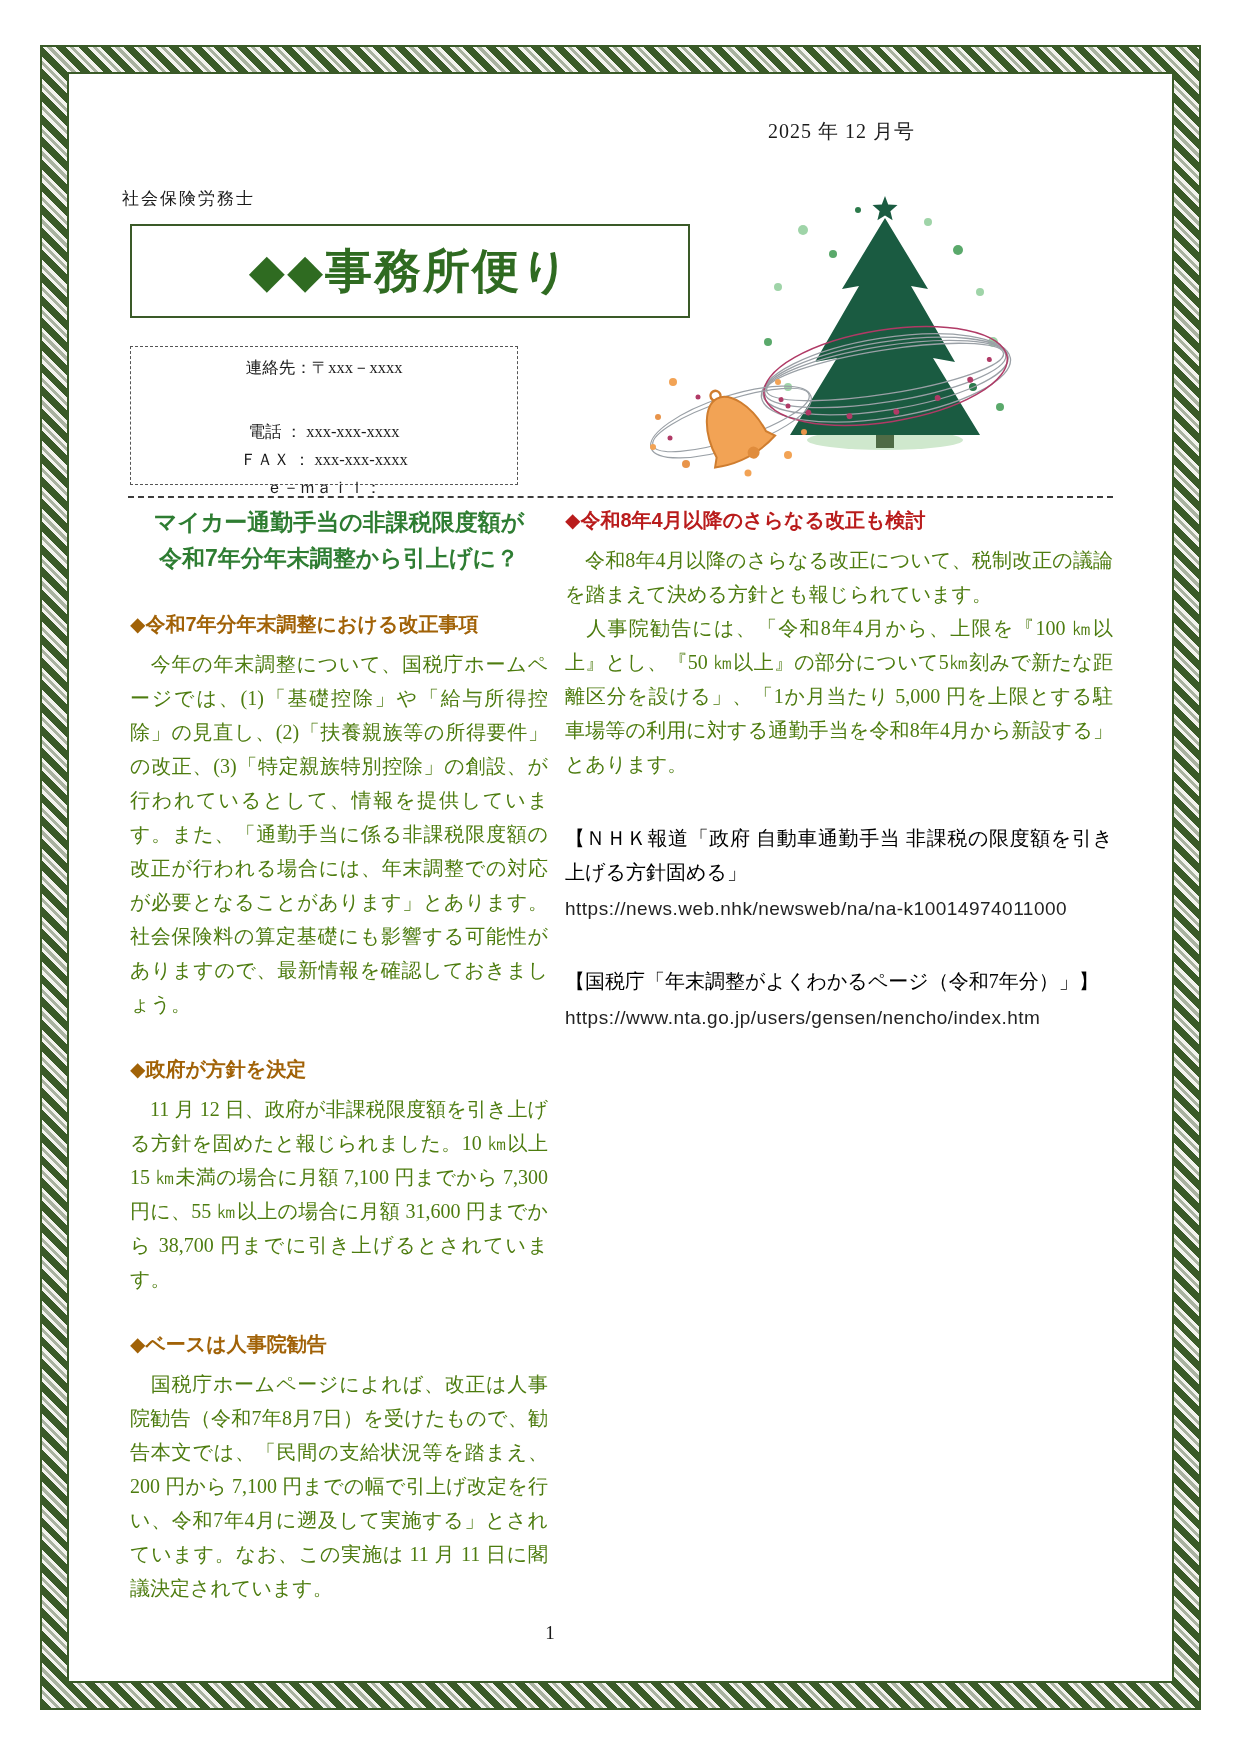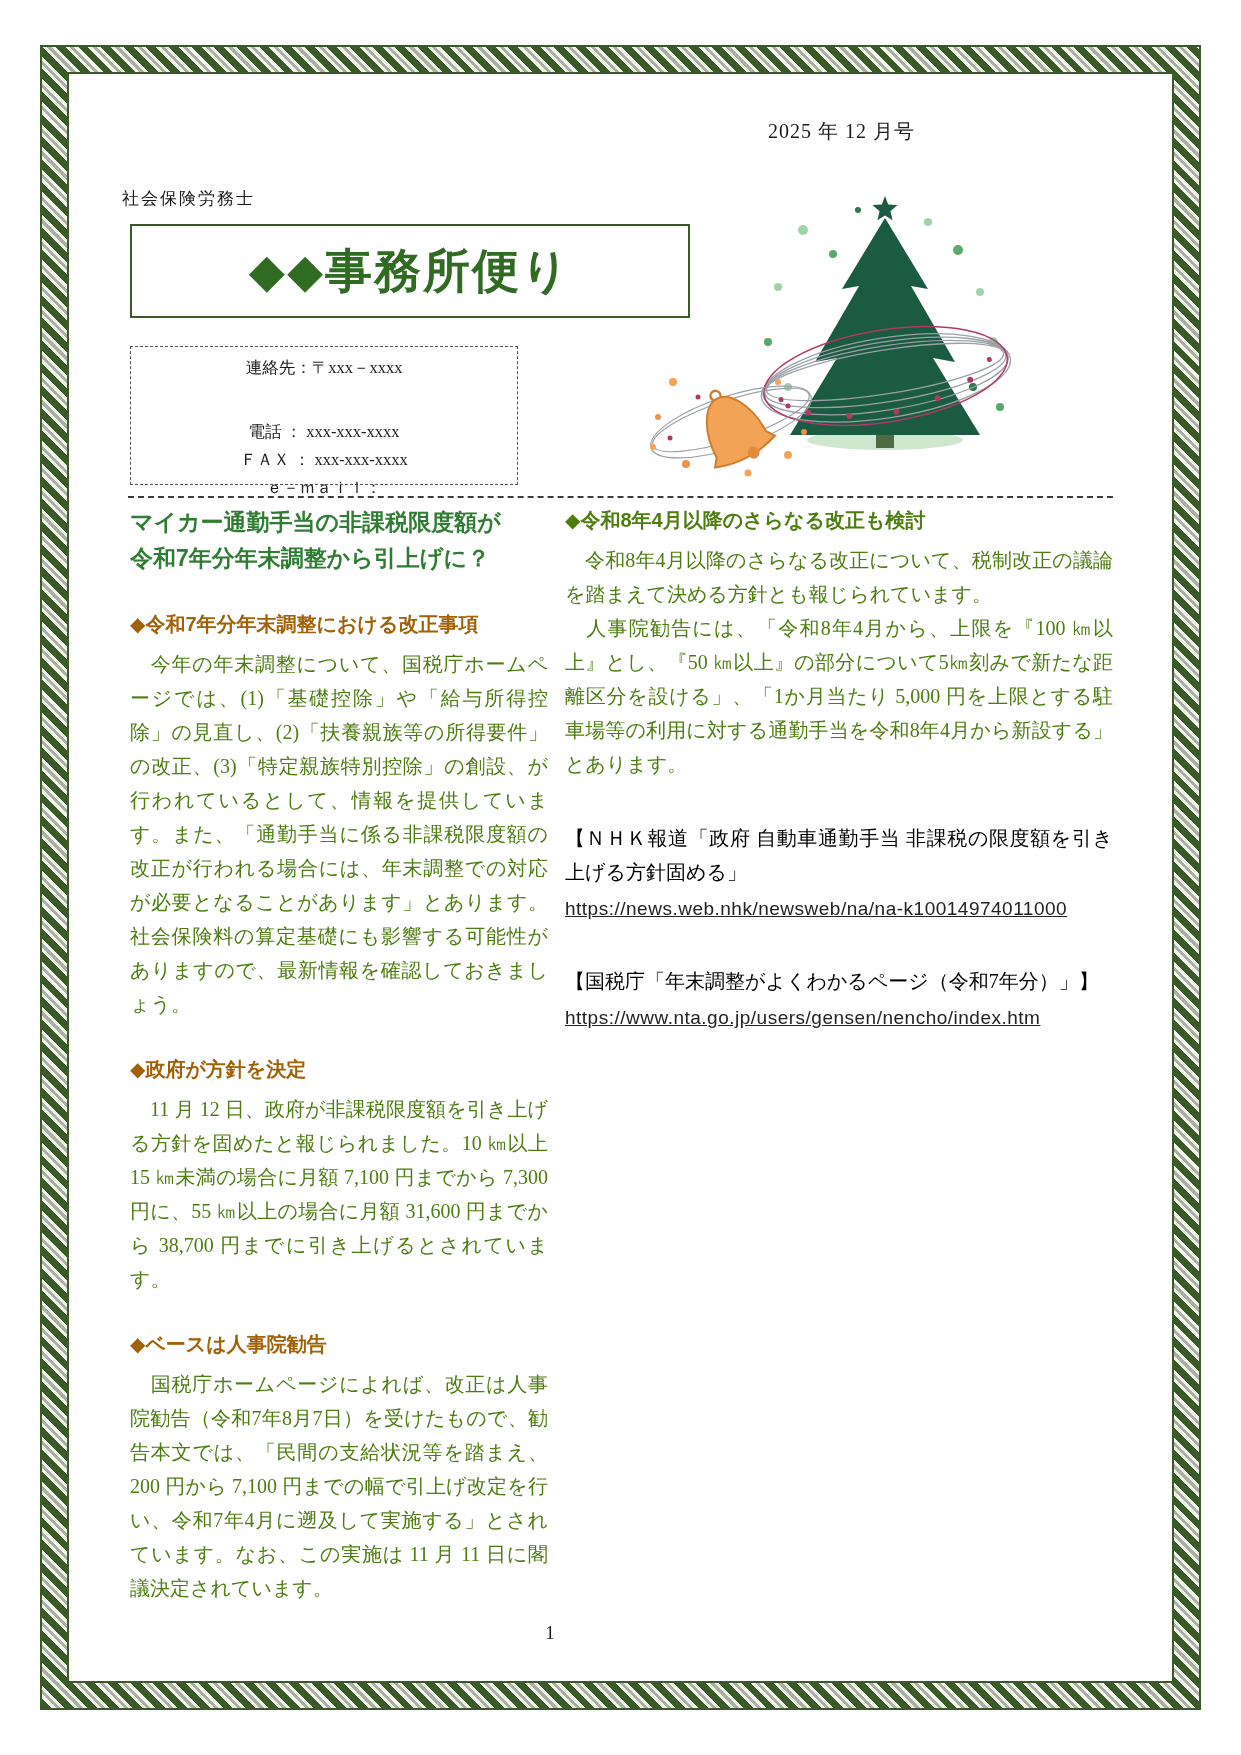--- a/index.html
+++ b/index.html
@@ -33,38 +33,38 @@
   }
   .contact-line{margin:0 0 4px 0;white-space:pre-line;}
   .contact-line.address{margin-bottom:40px;}
   .divider{
     position:absolute;left:128px;top:496px;width:985px;height:0;border-top:2px dashed #3c3c3c;
   }
   .col-left{position:absolute;left:130px;top:505px;width:418px;}
   .col-right{position:absolute;left:565px;top:505px;width:548px;}
   .headline{
     margin:0;font-size:23px;font-weight:bold;color:#2e7d32;line-height:1.55;
-    white-space:pre-line;font-family:"Liberation Sans","DejaVu Sans",sans-serif;
+    white-space:pre-line;font-family:"Liberation Sans","DejaVu Sans",sans-serif;text-align:center;
   }
   .section h2{
     margin:33px 0 8px 0;font-size:20px;font-weight:bold;color:#a16207;line-height:1.5;
     font-family:"Liberation Sans","DejaVu Sans",sans-serif;
   }
   .section p, .col-right .body-p{
     margin:0;font-size:20px;line-height:1.7;text-align:justify;color:#4d7c0f;
   }
   .right-heading{
-    margin:0 0 8px 0;font-size:20px;font-weight:bold;color:#4d7c0f;line-height:1.5;
+    margin:0 0 8px 0;font-size:20px;font-weight:bold;color:#b91c1c;line-height:1.5;
     font-family:"Liberation Sans","DejaVu Sans",sans-serif;
   }
   .reference{margin-top:40px;}
   .ref-title{margin:0;font-size:20px;line-height:1.7;text-align:justify;color:#000000;}
   .ref-url{
     margin:4px 0 0 0;font-size:19px;line-height:1.65;word-break:break-all;color:#222;
-    font-family:"Liberation Sans","DejaVu Sans",sans-serif;letter-spacing:0.5px;text-decoration:underline;
+    font-family:"Liberation Sans","DejaVu Sans",sans-serif;letter-spacing:0.5px;
   }
   .page-number{position:absolute;left:500px;top:1622px;width:100px;text-align:center;font-size:19px;}
   .illustration{position:absolute;left:628px;top:192px;width:390px;height:295px;}
 </style>
 </head>
 <body>
 
 <div class="page">
 
   <div class="frame-band"></div>

